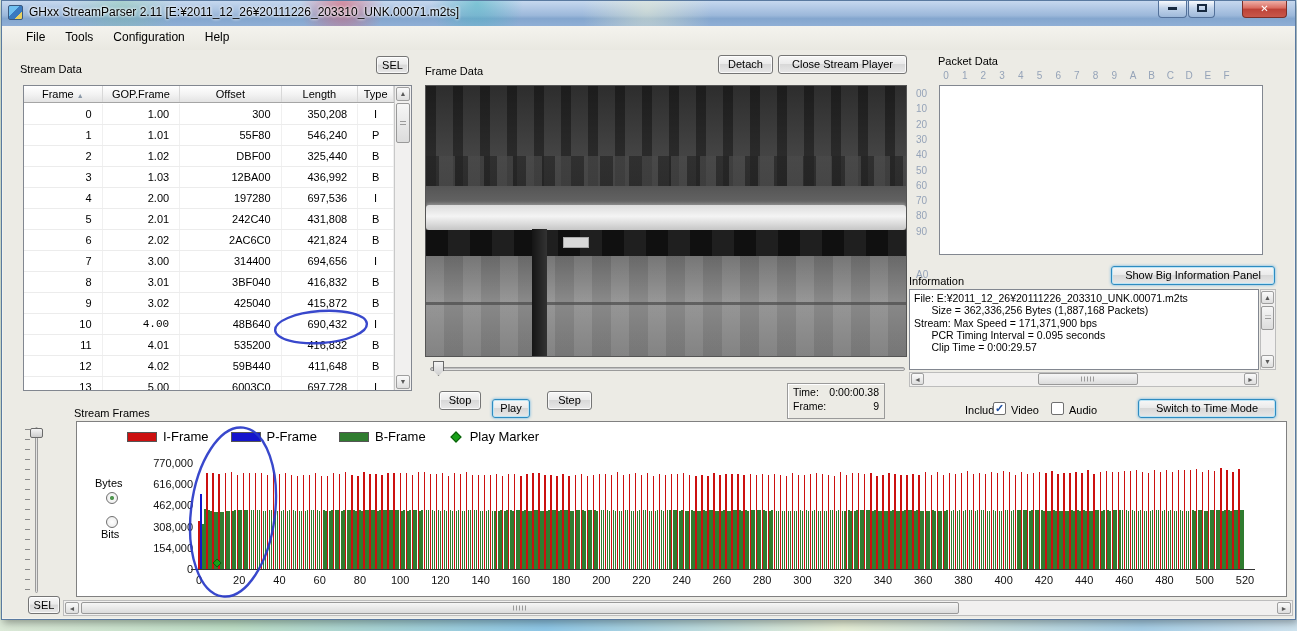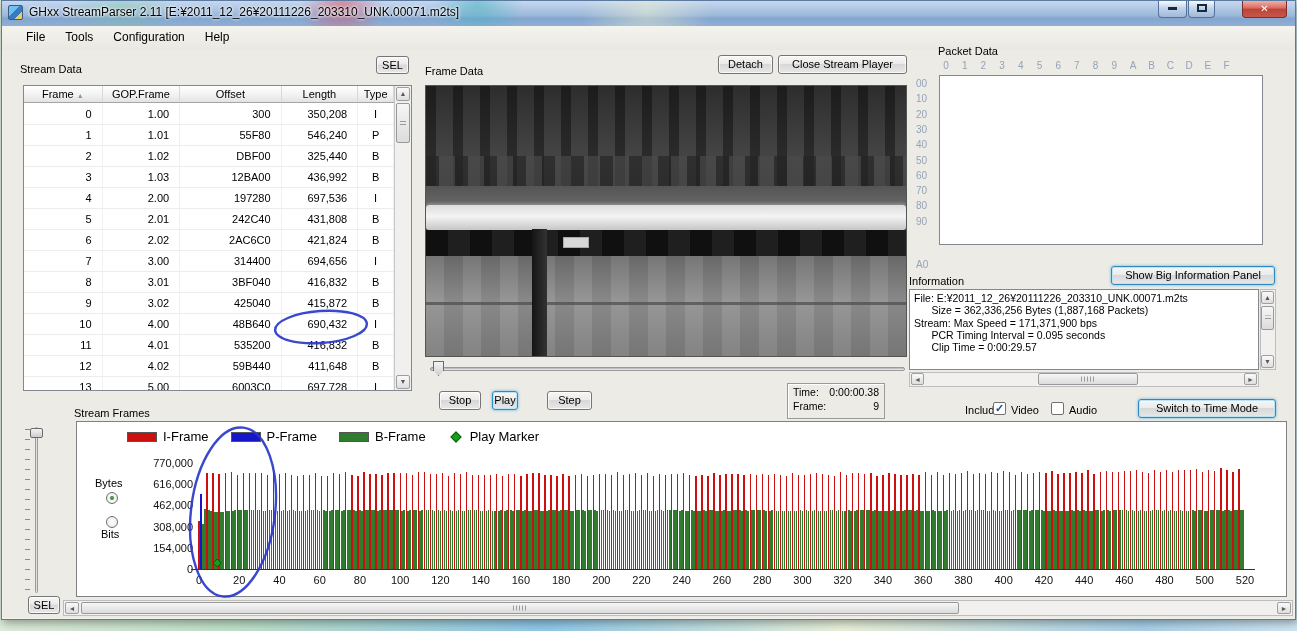--- a/index.html
+++ b/index.html
@@ -94,21 +94,21 @@
   #video-slider .thumb { position:absolute; left:5px; top:2px; width:11px; height:15px;
       background:linear-gradient(#f4f4f4,#cfcfcf); border:1px solid #6a6a6a;
       clip-path:polygon(0 0,100% 0,100% 62%,50% 100%,0 62%); }
 
   
   #timebox { position:absolute; left:785px; top:382px; width:98px; height:36px; border:1px solid #9a9a9a;
       background:#ecebe5; box-shadow:inset 1px 1px 0 #fff; font-size:10.5px; }
   .timerow { display:flex; justify-content:space-between; padding:2px 5px 0 5px; }
 
   
-  #packet-area { position:absolute; left:905px; top:44px; width:372px; height:205px; }
+  #packet-area { position:absolute; left:905px; top:54px; width:372px; height:205px; }
   #packet-box { position:absolute; left:32px; top:30px; width:324px; height:170px; background:#fff; border:1px solid #828790; }
   .pk-col { position:absolute; top:15px; font-size:10px; color:#95a3b8; width:12px; text-align:center; }
   .pk-row { position:absolute; left:9px; font-size:10px; color:#95a3b8; }
 
   
   #info-panel { position:absolute; left:907px; top:288px; width:350px; height:81px; background:#fff; border:1px solid #828790;
       overflow:hidden; padding:2px 4px; }
   .info-line { font-size:10.5px; line-height:12.3px; white-space:pre; color:#000; }
 
   
@@ -231,21 +231,21 @@
           </div>
           <div class="tr">
             <div class="td num" style="width: 79px;">9</div>
             <div class="td num" style="width: 78px;">3.02</div>
             <div class="td num" style="width: 102px;">425040</div>
             <div class="td num" style="width: 77px;">415,872</div>
             <div class="td ctr" style="width: 36px;">B</div>
           </div>
           <div class="tr">
             <div class="td num" style="width: 79px;">10</div>
-            <div class="td num" style="width: 78px;">4.00</div>
+            <div class="td num" style="width: 78px; font-family: Liberation Mono, monospace;">4.00</div>
             <div class="td num" style="width: 102px;">48B640</div>
             <div class="td num" style="width: 77px;">690,432</div>
             <div class="td ctr" style="width: 36px;">I</div>
           </div>
           <div class="tr">
             <div class="td num" style="width: 79px;">11</div>
             <div class="td num" style="width: 78px;">4.01</div>
             <div class="td num" style="width: 102px;">535200</div>
             <div class="td num" style="width: 77px;">416,832</div>
             <div class="td ctr" style="width: 36px;">B</div>
@@ -287,21 +287,21 @@
     <div id="vf-post"></div>
     <div id="vf-sticker"></div>
   </div>
 
   <div id="video-slider">
     <div class="track"></div>
     <div class="thumb"></div>
   </div>
 
   <div class="btn" style="left:437px;top:390px;width:42px;height:19px;line-height:17px;">Stop</div>
-  <div class="btn focus" style="left:490px;top:390px;width:26px;height:19px;line-height:17px;">Play</div>
+  <div class="btn focus" style="left:490px;top:398px;width:38px;height:19px;line-height:17px;">Play</div>
   <div class="btn" style="left:545px;top:390px;width:45px;height:19px;line-height:17px;">Step</div>
 
   <div id="timebox">
     <div class="timerow">
       <span>Time:</span>
       <span>0:00:00.38</span>
     </div>
     <div class="timerow">
       <span>Frame:</span>
       <span>9</span>

